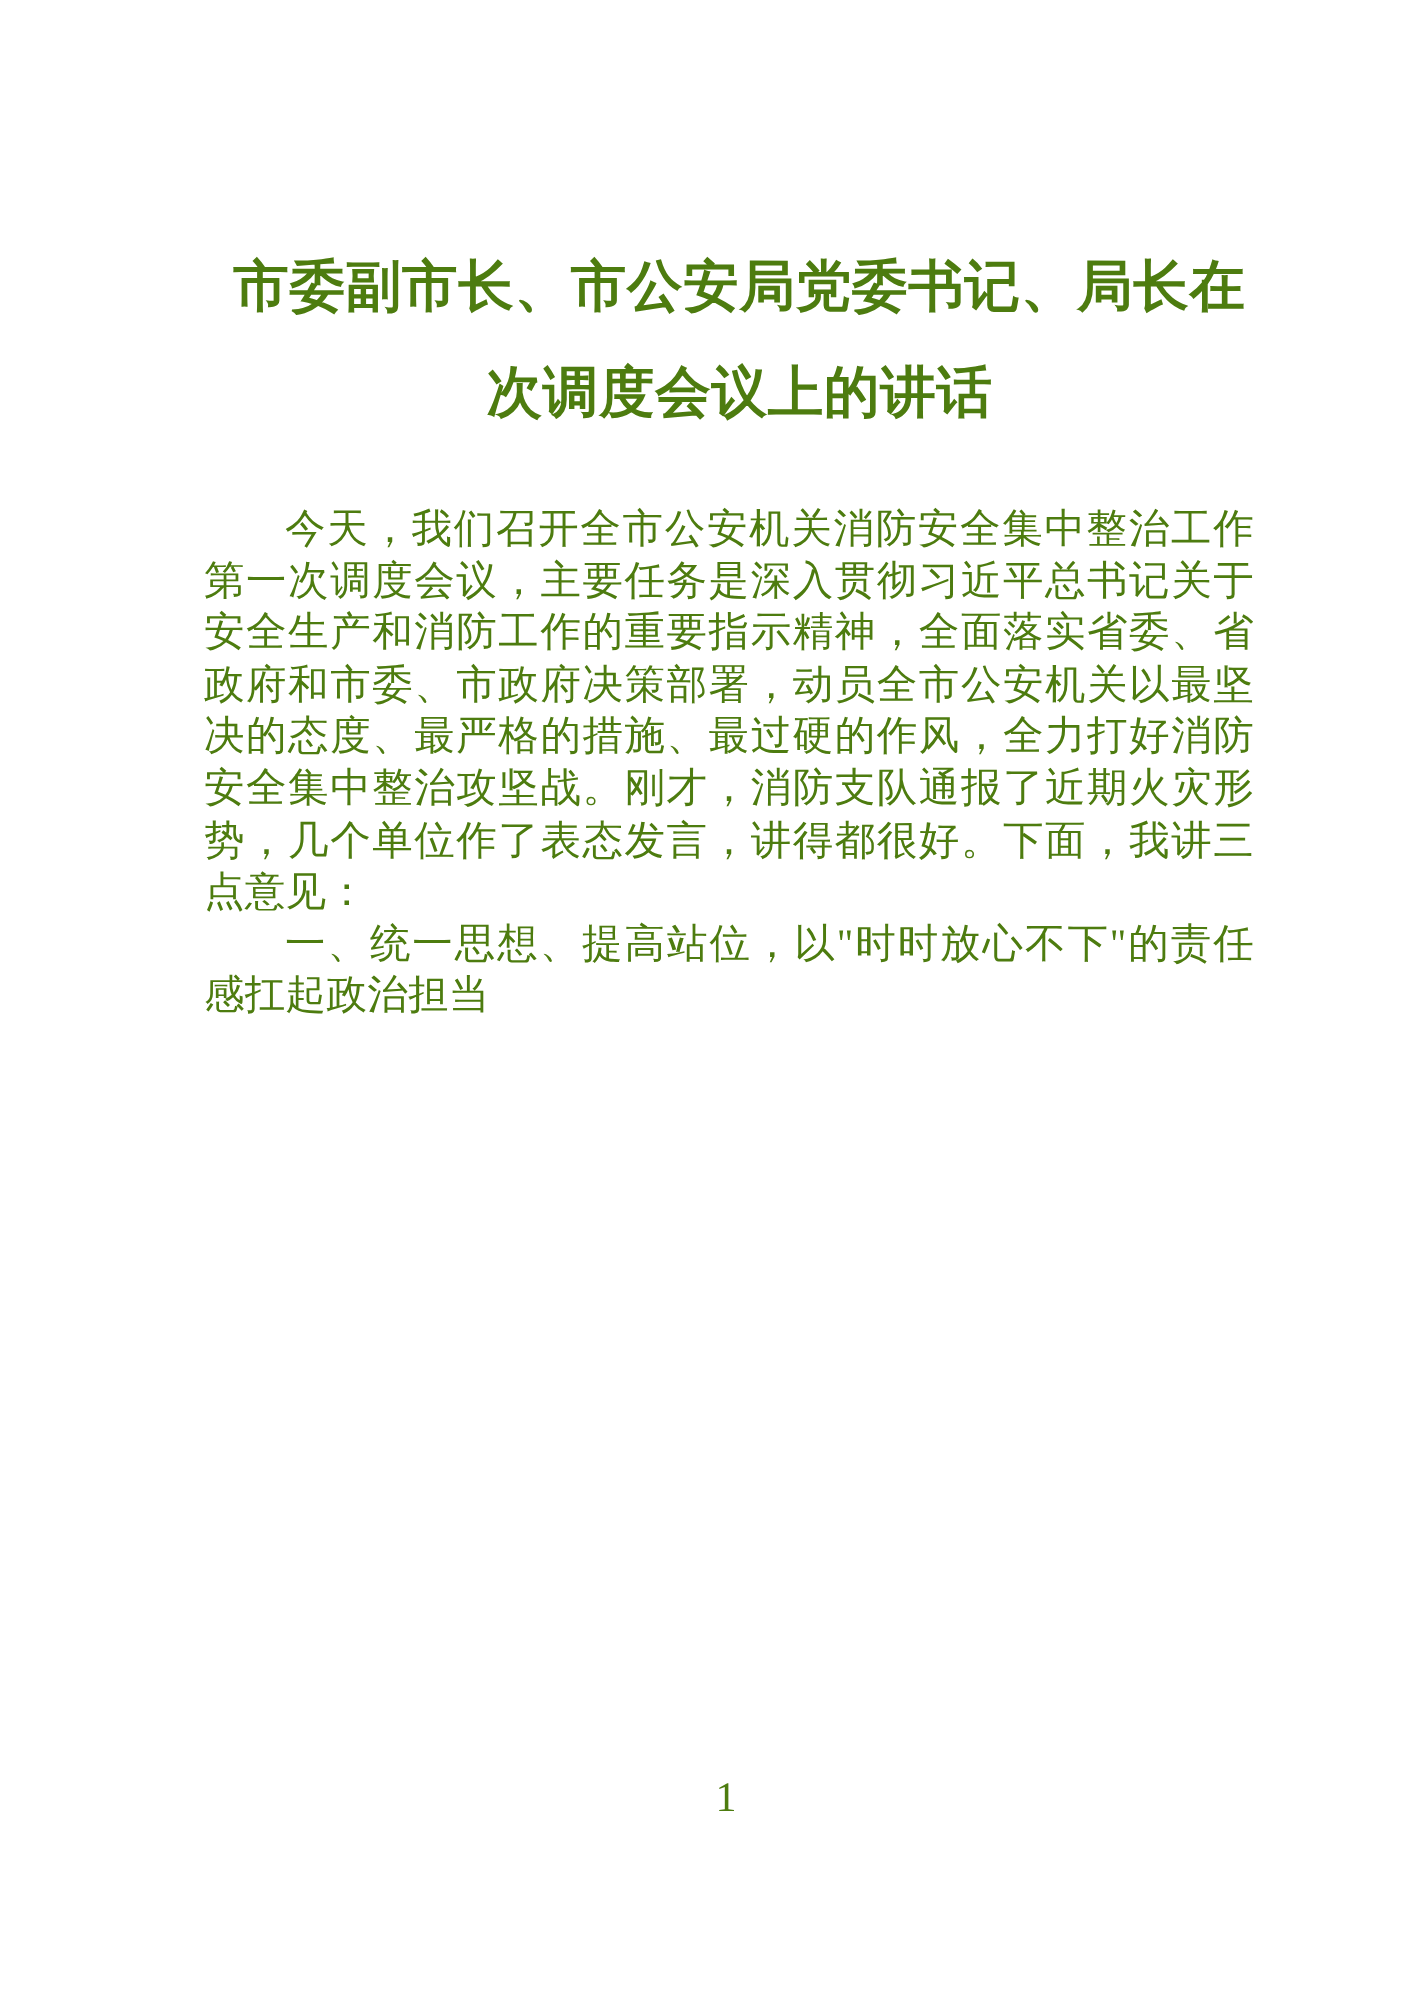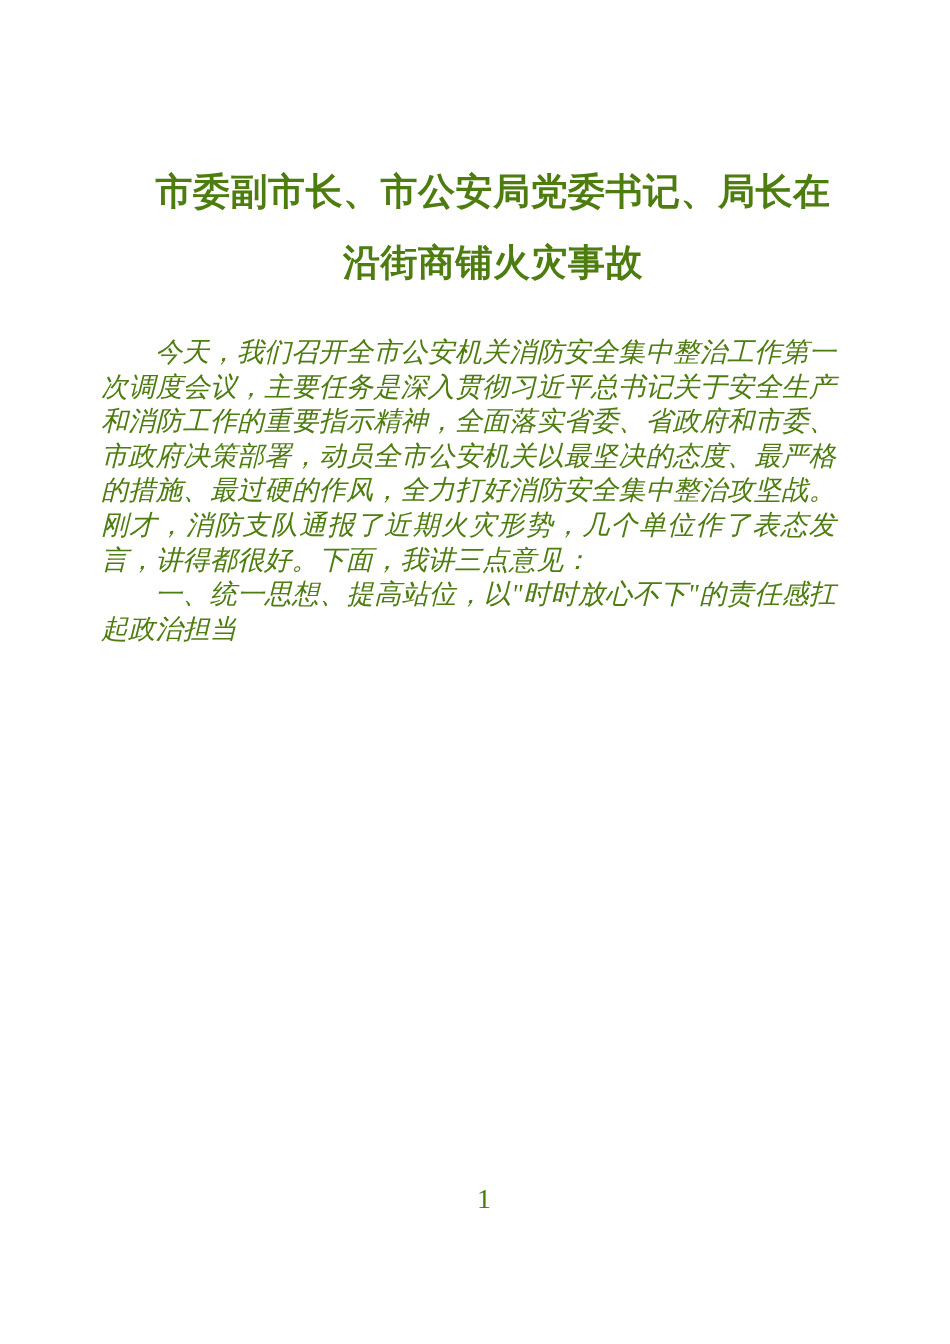--- a/index.html
+++ b/index.html
@@ -24,23 +24,22 @@
     font-size: 37px;
     line-height: 71px;
     font-weight: 600;
     letter-spacing: 0.5px;
   }
   .doc-title .title-line {
     display: block;
     white-space: nowrap;
   }
   .doc-body {
-    margin: 37px 132px 0 83px;
+    margin: 37px 132px 0 118px;
     text-align: justify;
-    font-style: italic;
   }
   .doc-body p {
     margin: 0;
     padding: 0;
     text-indent: 2em;
     font-size: 27px;
     line-height: 34.6px;
     letter-spacing: 0.2px;
   }
   .page-number {
@@ -53,21 +52,21 @@
     line-height: 30px;
   }
 </style>
 </head>
 <body>
 
 <div class="page">
 
   <h1 class="doc-title">
     <span class="title-line">市委副市长、市公安局党委书记、局长在</span>
-    <span class="title-line">沿街商铺火灾事故</span>
+    <span class="title-line">次调度会议上的讲话</span>
   </h1>
 
   <div class="doc-body">
     <p>今天，我们召开全市公安机关消防安全集中整治工作第一次调度会议，主要任务是深入贯彻习近平总书记关于安全生产和消防工作的重要指示精神，全面落实省委、省政府和市委、市政府决策部署，动员全市公安机关以最坚决的态度、最严格的措施、最过硬的作风，全力打好消防安全集中整治攻坚战。刚才，消防支队通报了近期火灾形势，几个单位作了表态发言，讲得都很好。下面，我讲三点意见：</p>
     <p>一、统一思想、提高站位，以"时时放心不下"的责任感扛起政治担当</p>
   </div>
 
   <div class="page-number">1</div>
 
 </div>

